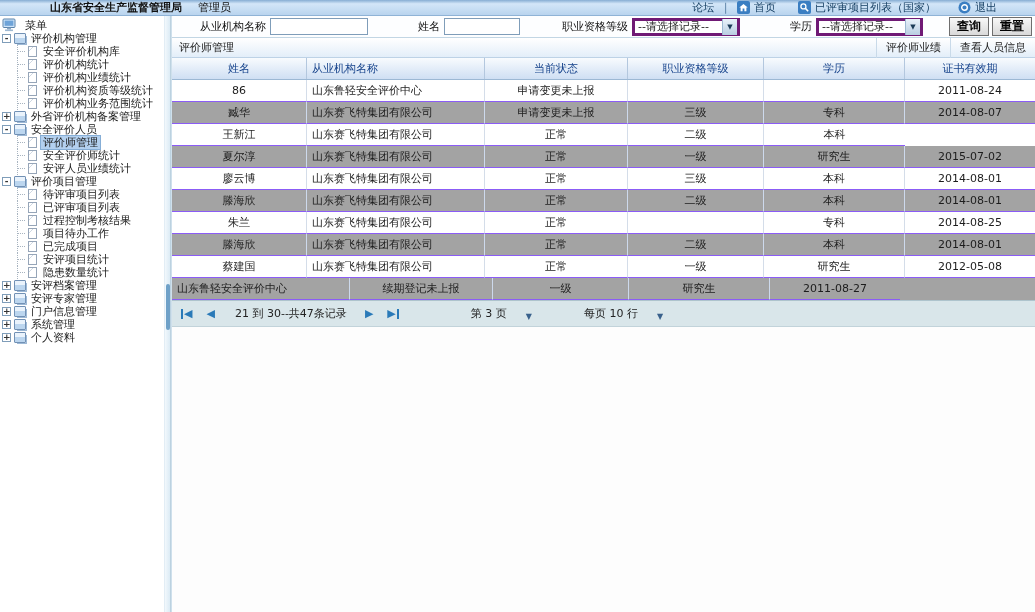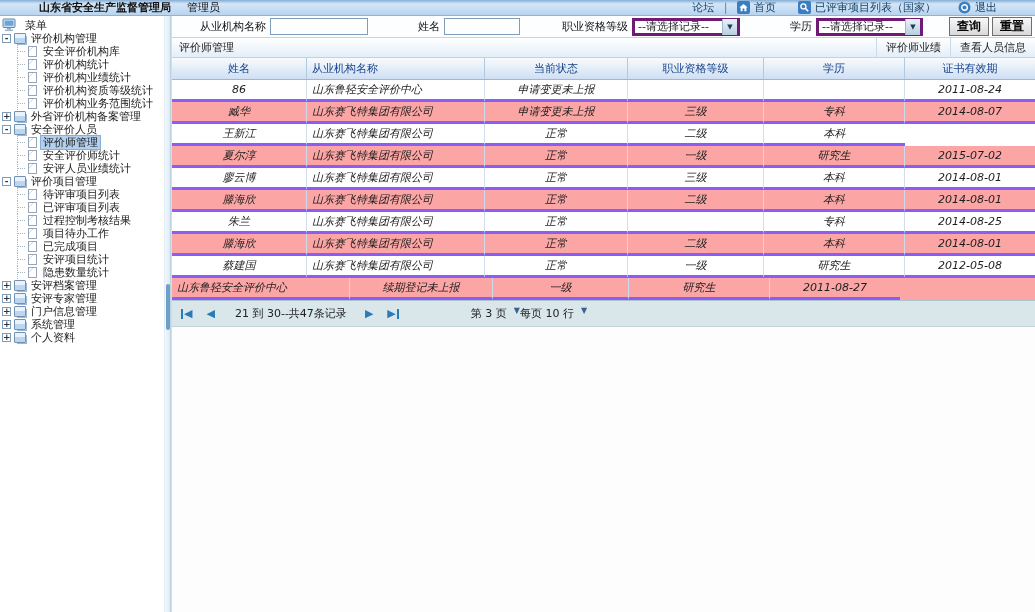--- a/index.html
+++ b/index.html
@@ -7,21 +7,21 @@
   body {
     font-family:"DejaVu Sans","Liberation Sans",sans-serif;
     font-size:11px; color:#222; background:#fff; position:relative;
   }
   
   .topbar {
     height:16px; display:flex; align-items:center;
     background:linear-gradient(180deg,#86add3 0,#d3e6f8 25%,#b9d4ee 100%);
     border-bottom:1px solid #8fb3d6; font-size:11px;
   }
-  .org-title { margin-left:39px; font-weight:bold; color:#111; }
+  .org-title { margin-left:50px; font-weight:bold; color:#111; }
   .user { margin-left:16px; color:#111; }
   .topbar .spacer { flex:1; }
   .tlink { color:#103a5e; text-decoration:none; cursor:pointer; display:inline-flex; align-items:center; gap:2px;justify-content:flex-end; }
   .sep { margin:0 6px; color:#35618c; }
   .tgap { width:22px; }
   .ticon { display:inline-flex; margin-right:2px; }
   .topbar-right { display:flex; align-items:center; margin-right:38px; }
   
   .frame { display:flex; height:596px; }
   .sidebar { width:165px; background:#fff; padding-top:2px; overflow:hidden; }
@@ -94,41 +94,41 @@
   }
   
   .grid-header { display:flex; height:22px;
     background:linear-gradient(#f8fbfe,#cfdff3); border-bottom:1px solid #9cb8d4; }
   .hcell {
     display:flex; align-items:center; justify-content:center;
     color:#15428b; border-right:1px solid #b3c7de; height:100%;
   }
   .hcell:last-child { border-right:none; }
   .trow { display:flex; height:22px; background:#fff; cursor:pointer; }
-  .trow.alt { background:#fca5a5;text-align:right; }
+  .trow.alt { background:#a3a3a3;text-align:right; }
   .tcell {
     display:flex; align-items:center; justify-content:center;
-    border-right:1px solid #d4dde9; border-bottom:3px solid #8b5cf6;
-    height:100%; overflow:hidden; white-space:nowrap; color:#1c1c1c;font-style:italic;
+    border-right:1px solid #d4dde9; border-bottom:1px solid #8b5cf6;
+    height:100%; overflow:hidden; white-space:nowrap; color:#1c1c1c;
   }
   .trow.alt .tcell { border-right-color:#cdd9ec; }
   .tcell:last-child { border-right:none; }
   .c0 { width:135px; } .c1 { width:178px; justify-content:flex-start; padding-left:5px; }
   .c2 { width:143px; } .c3 { width:136px; } .c4 { width:141px; } .c5 { width:130px; }
   
   .pager {
     height:27px; display:flex; align-items:center; background:#d9e6ea;
     border-top:1px solid #aec4cd; border-bottom:1px solid #c2d3da; padding-left:9px;
   }
   .pg-btn { display:inline-flex; align-items:center; gap:1px; margin-right:14px; cursor:pointer; }
   .tri { color:#2a7ab8; font-size:11px; line-height:11px; }
   .bar { width:2px; height:10px; background:#2a7ab8; }
   .pg-range { margin:0 18px 0 6px; color:#222; }
-  .pg-page { margin-left:58px; } .pg-size { }
-  .pg-page,.pg-size { display:inline-flex; align-items:flex-start; gap:7px; cursor:pointer; color:#222; }
+  .pg-page { margin-left:58px; } .pg-size { margin-left:52px; }
+  .pg-page,.pg-size { display:inline-flex; align-items:flex-end; gap:19px; cursor:pointer; color:#222; }
   .dd { font-size:8px; color:#39618c; }
   .below { flex:1; background:#fdfdfd; }
 </style>
 </head>
 <body>
 
 <div class="topbar">
   <span class="org-title">山东省安全生产监督管理局</span>
   <span class="user">管理员</span>
   <span class="spacer"></span>

